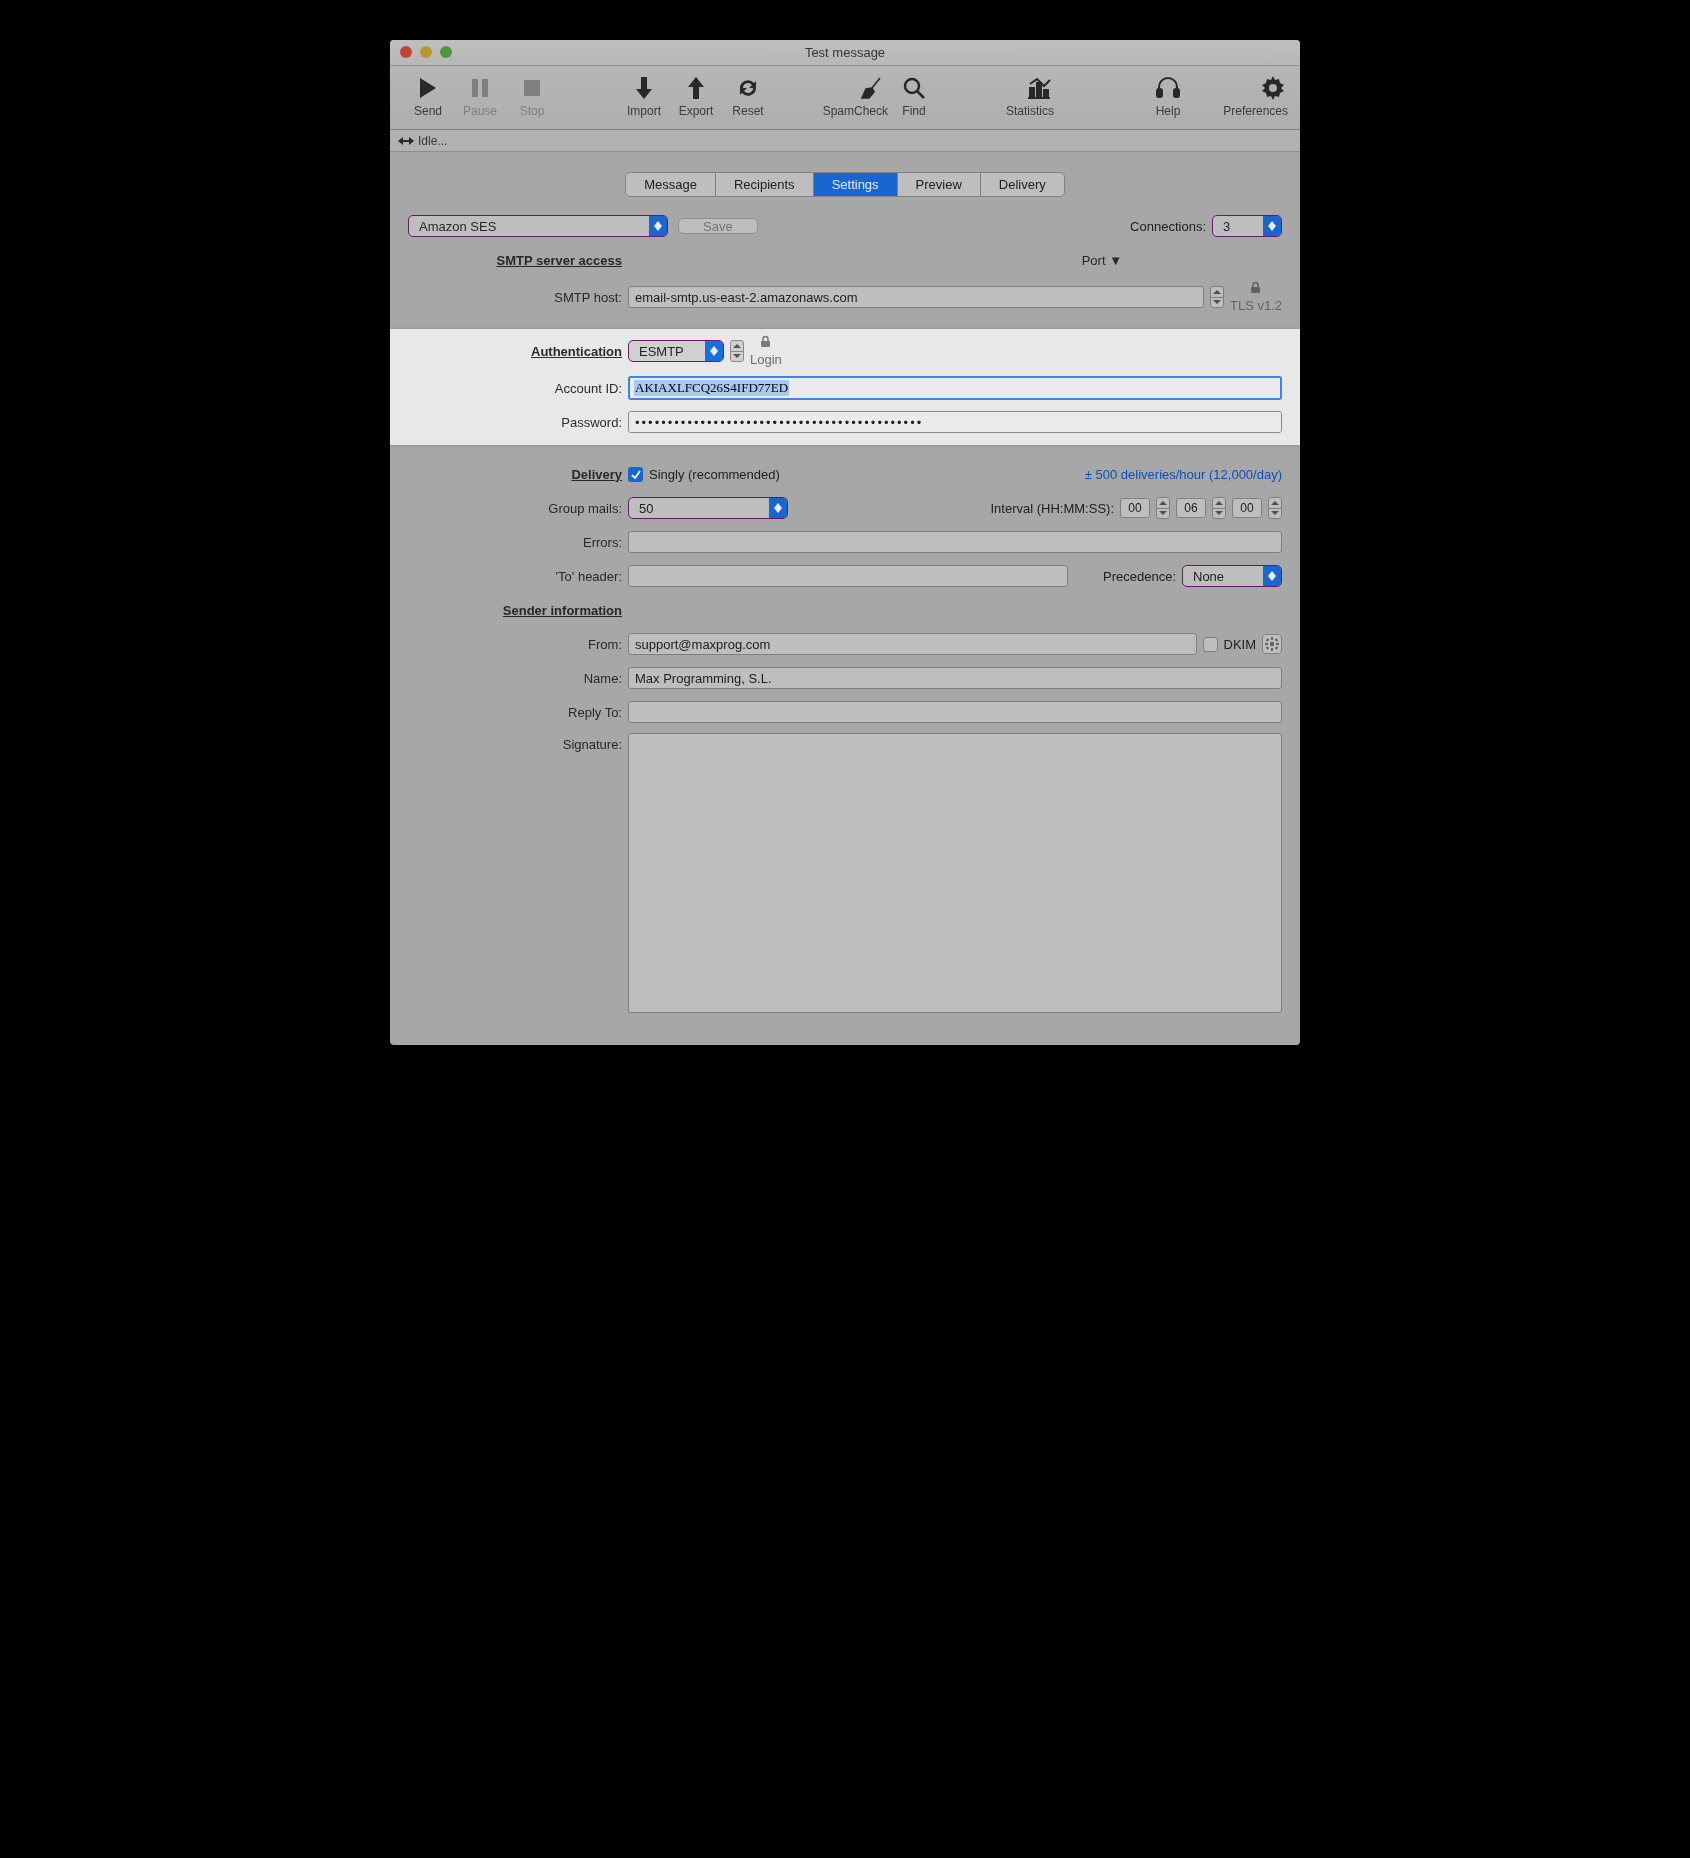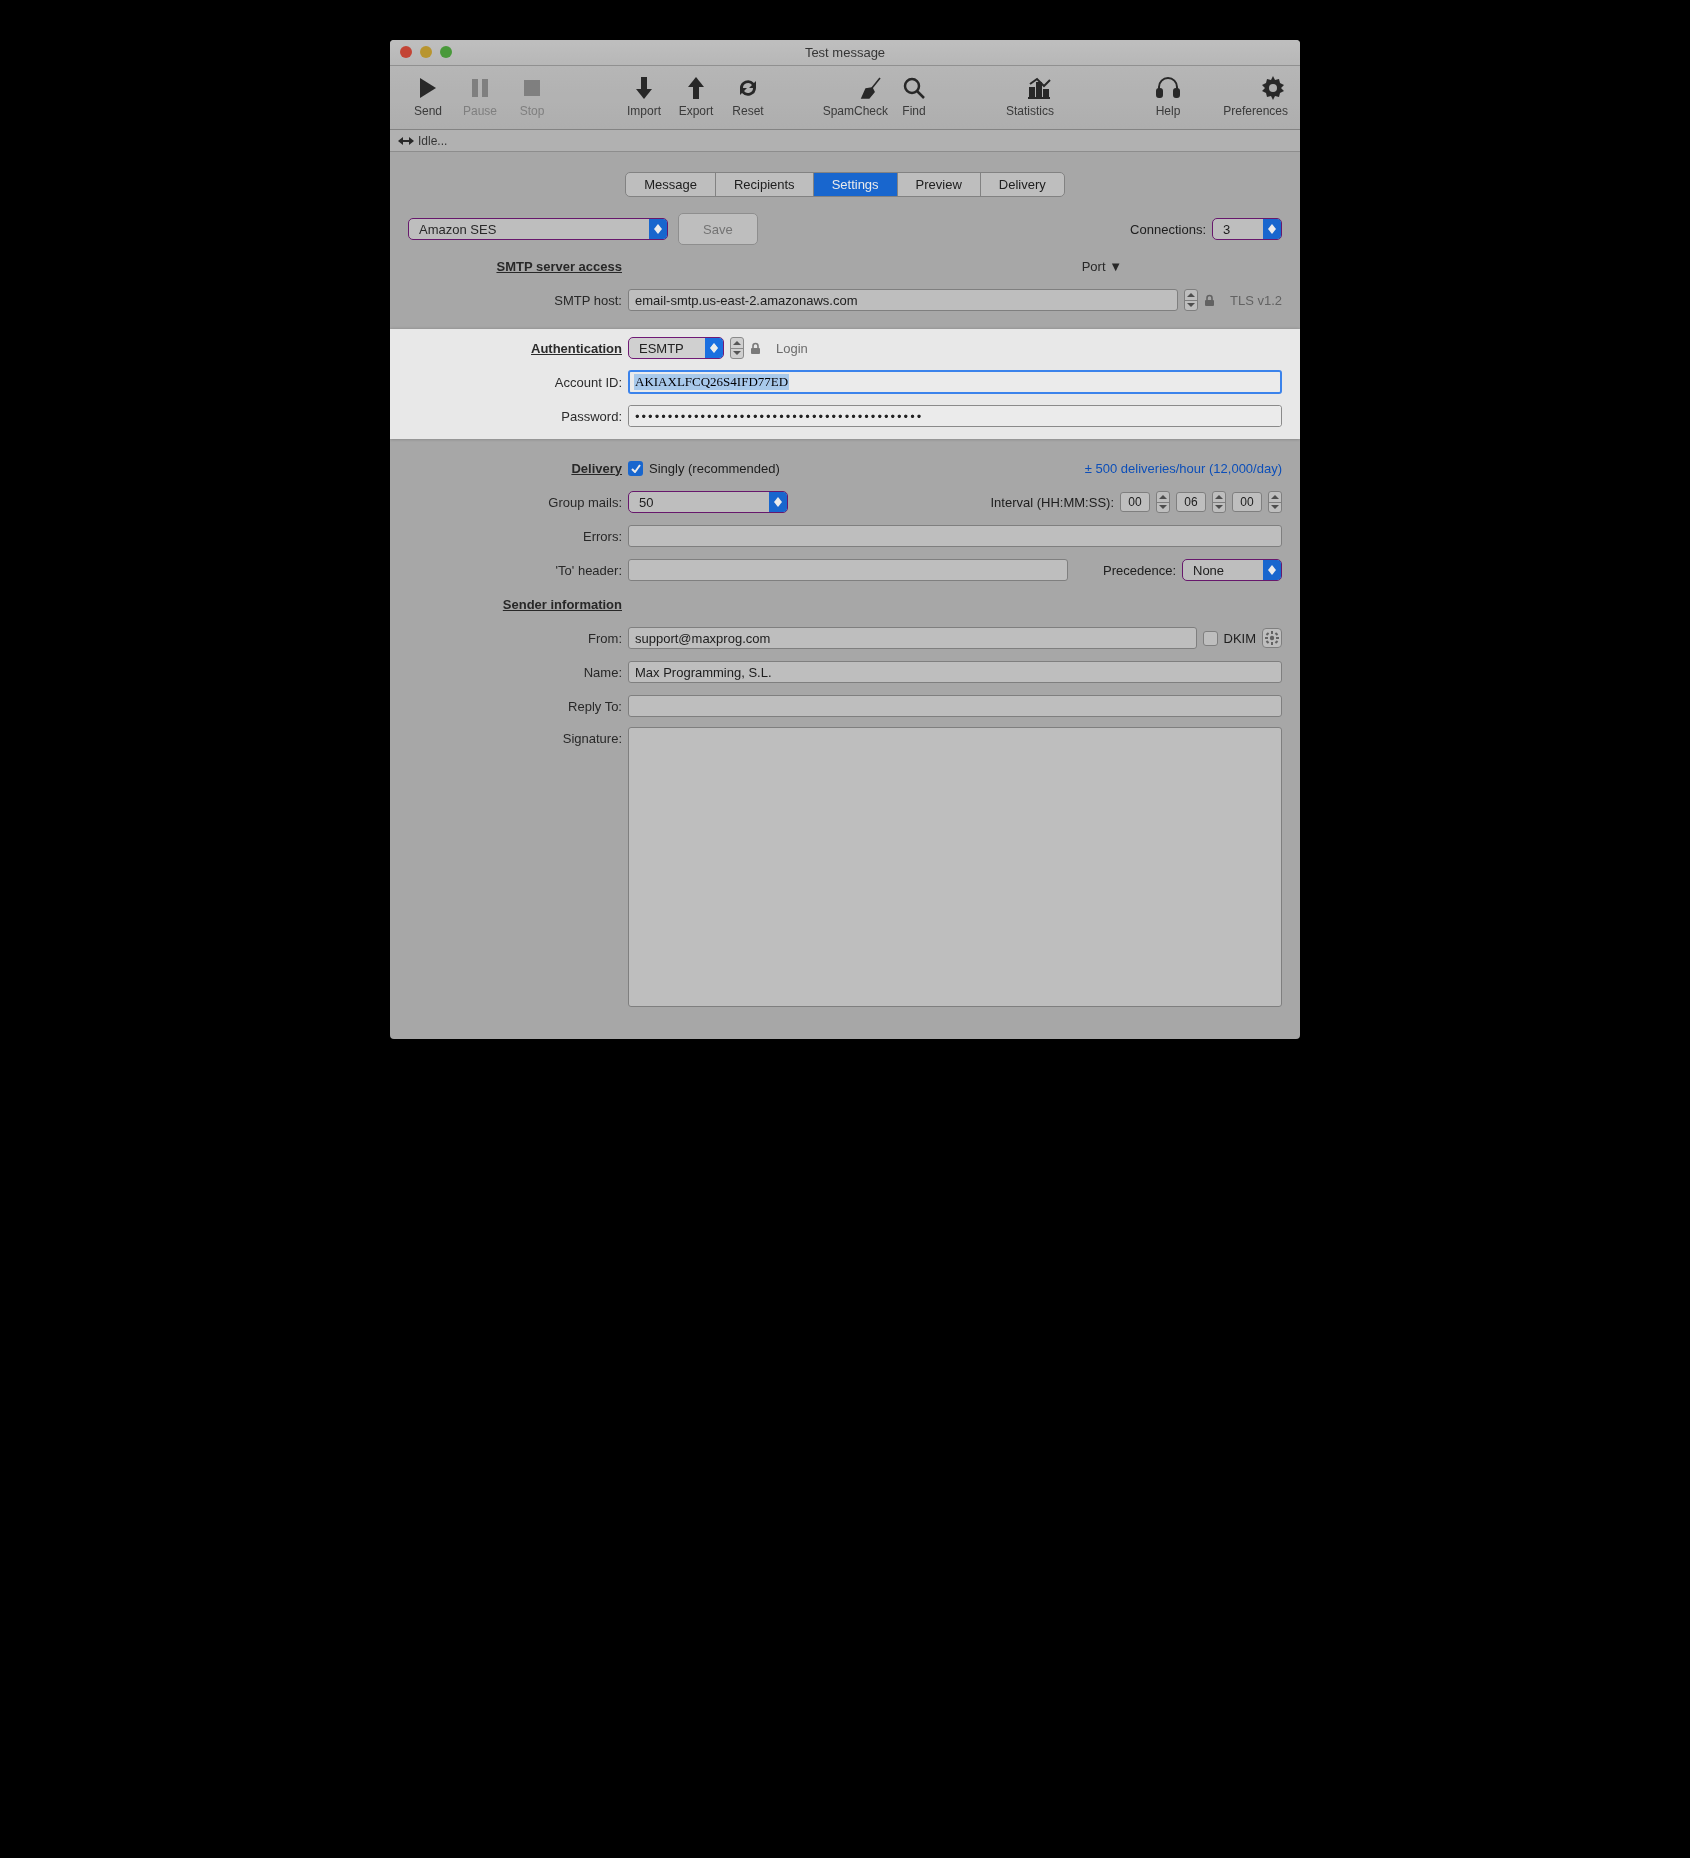--- a/index.html
+++ b/index.html
@@ -87,36 +87,36 @@
   .mac-select{
     display:flex; align-items:center; height:22px; background:#cfcfcf; border:1px solid #701a75;
     border-radius:5px; overflow:hidden; font-size:13px;
   }
   .mac-select .sel-text{ padding:0 10px; flex:1;}
   .mac-select .sel-arrows{
     width:18px; height:100%; background:#1a6fe0; display:flex; flex-direction:column; align-items:center; justify-content:center;
   }
   .sel-arrows svg{display:block;}
   .btn{
-    height:32px; padding:0 24px; background:#cfcfcf; border:1px solid #9a9a9a; border-radius:5px;
+    height:16px; padding:0 24px; background:#cfcfcf; border:1px solid #9a9a9a; border-radius:5px;
     font-size:13px; color:#7d7d7d;
   }
   .right-cluster{display:flex;align-items:center;gap:6px;}
   .text-input{
     height:22px; background:#cfcfcf; border:1px solid #8a8a8a; border-radius:3px; padding:0 6px;
     font-size:13px; color:#222; width:100%;
   }
   .text-input.white{ background:#fff; }
   .stepper{
     display:flex; flex-direction:column; justify-content:center; width:14px; height:22px;
     border:1px solid #8a8a8a; border-radius:3px; background:#cfcfcf;
   }
   .stepper div{flex:1;display:flex;align-items:center;justify-content:center;}
   .stepper div:first-child{border-bottom:1px solid #8a8a8a;}
-  .lock-label{ color:#6b6b6b; font-size:13px; display:flex; align-items:center; gap:15px;}
+  .lock-label{ color:#6b6b6b; font-size:13px; display:flex; align-items:center; gap:4px;flex-direction:column;}
   .highlight-band{
     background:#e7e7e7; margin:16px -18px; padding:6px 18px 10px; box-shadow: 0 1px 3px rgba(0,0,0,.15), 0 -1px 3px rgba(0,0,0,.1);
   }
   .focus-input{
     height:24px; background:#fff; border:2px solid #3b82f6; border-radius:3px; padding:0 4px;
     font-size:13px; width:100%; display:flex; align-items:center;
   }
   .focus-input span{ background:#a8c8f0; color:#000; padding:0 1px;font-family:Liberation Serif, serif;}
   .checkbox{
     width:15px;height:15px;border-radius:3px;background:#1a6fe0;display:flex;align-items:center;justify-content:center;

